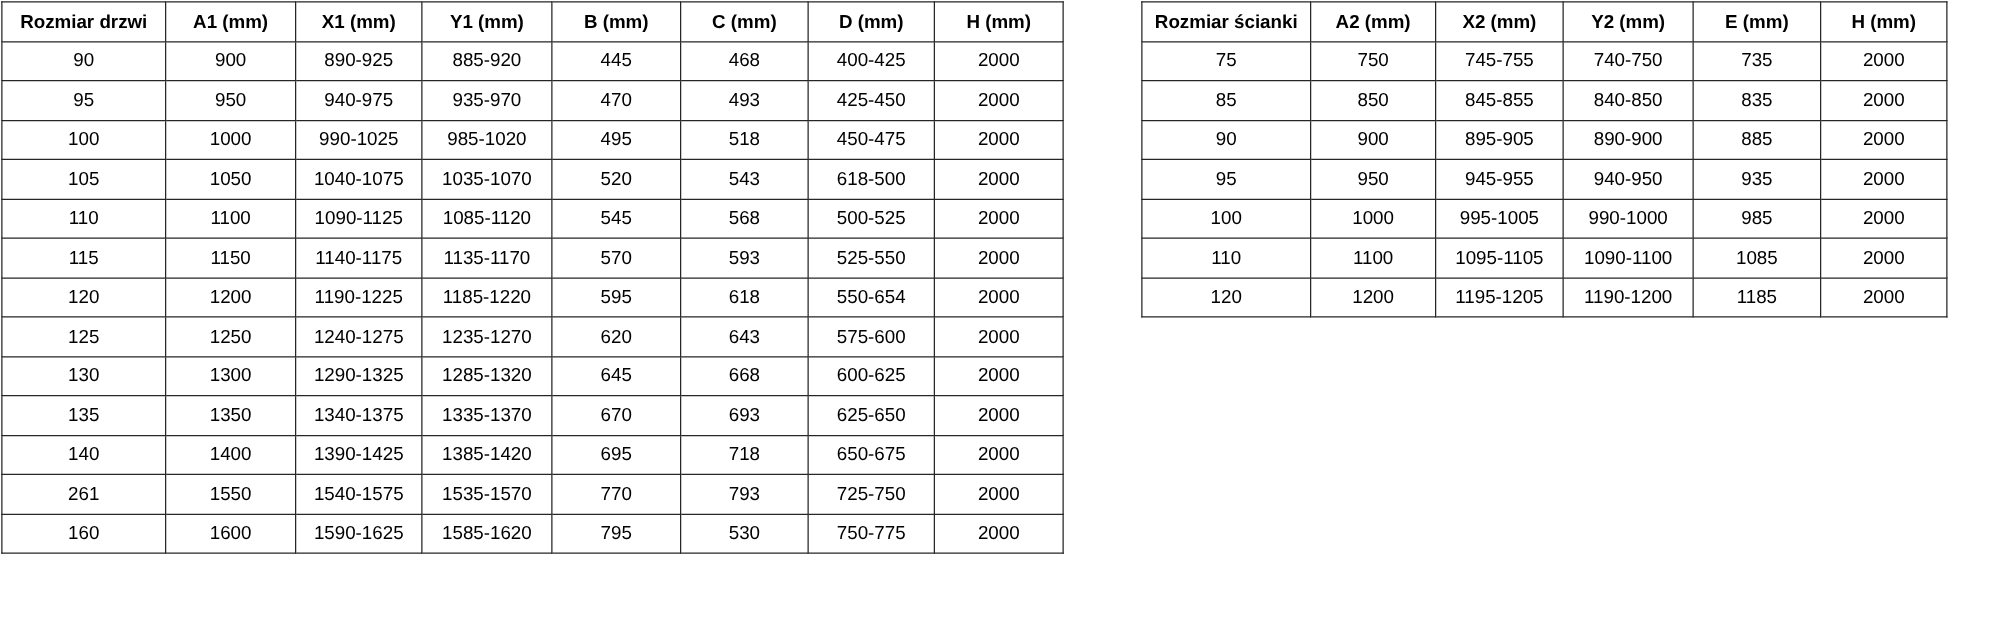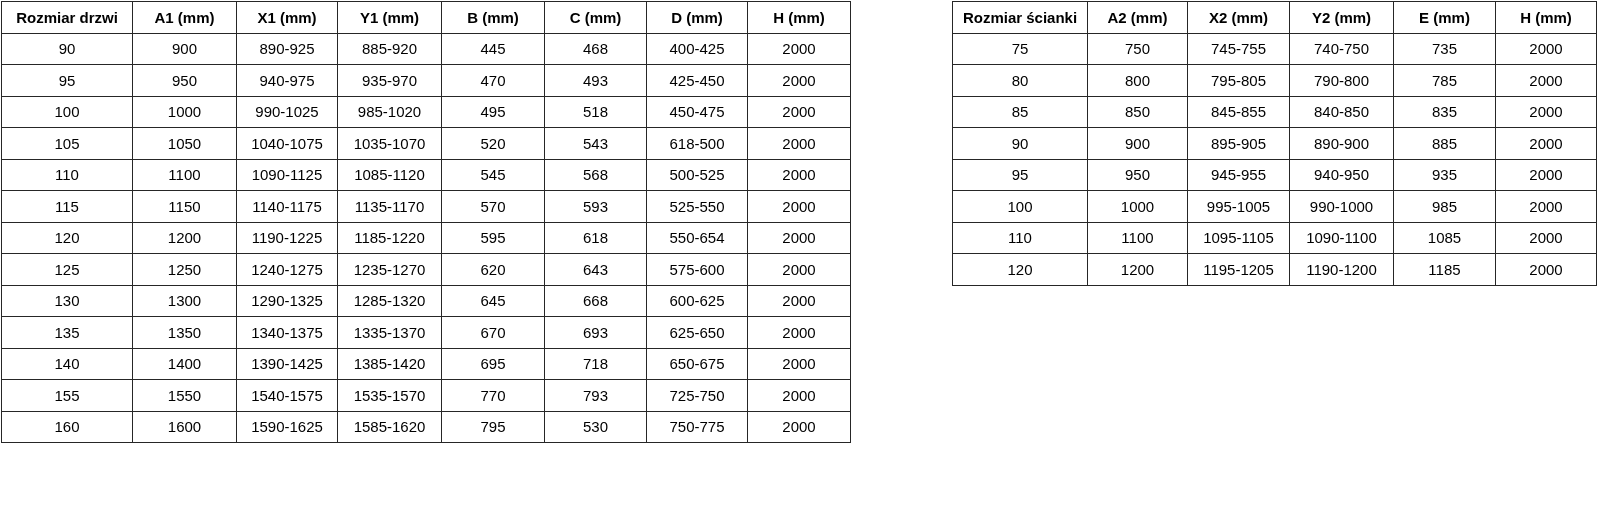--- a/index.html
+++ b/index.html
@@ -16,21 +16,21 @@
     overflow: hidden;
   }
   table.spec-table {
     border-collapse: collapse;
     table-layout: fixed;
     position: absolute;
     top: 1px;
     background: #ffffff;
   }
   table.spec-table.left-table  { left: 1px; }
-  table.spec-table.right-table { left: 952px; }
+  table.spec-table.right-table { left: 913px; }
   table.spec-table th,
   table.spec-table td {
     border: 1.5px solid #262626;
     background: #ffffff;
     text-align: center;
     vertical-align: middle;
     height: 30.5px;
     padding: 0 2px;
     font-size: 15px;
     line-height: 1;
@@ -172,21 +172,21 @@
         <td>140</td>
         <td>1400</td>
         <td>1390-1425</td>
         <td>1385-1420</td>
         <td>695</td>
         <td>718</td>
         <td>650-675</td>
         <td>2000</td>
       </tr>
       <tr>
-        <td>155</td>
+        <td>261</td>
         <td>1550</td>
         <td>1540-1575</td>
         <td>1535-1570</td>
         <td>770</td>
         <td>793</td>
         <td>725-750</td>
         <td>2000</td>
       </tr>
       <tr>
         <td>160</td>
@@ -223,28 +223,20 @@
   <tbody>
       <tr>
         <td>75</td>
         <td>750</td>
         <td>745-755</td>
         <td>740-750</td>
         <td>735</td>
         <td>2000</td>
       </tr>
       <tr>
-        <td>80</td>
-        <td>800</td>
-        <td>795-805</td>
-        <td>790-800</td>
-        <td>785</td>
-        <td>2000</td>
-      </tr>
-      <tr>
         <td>85</td>
         <td>850</td>
         <td>845-855</td>
         <td>840-850</td>
         <td>835</td>
         <td>2000</td>
       </tr>
       <tr>
         <td>90</td>
         <td>900</td>

